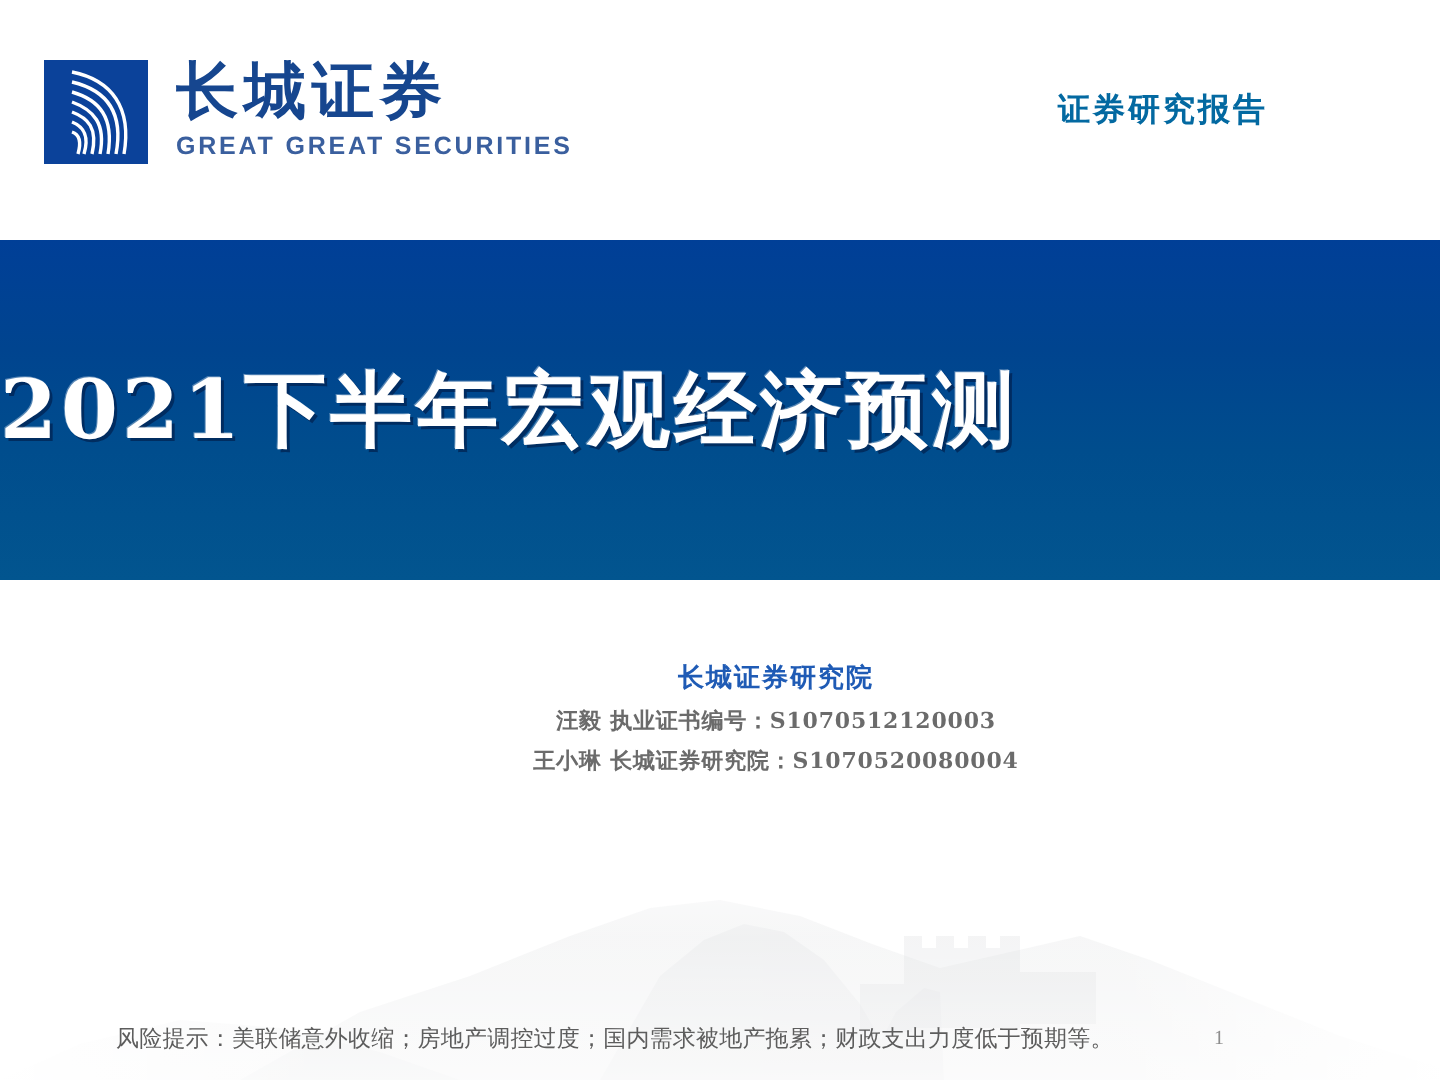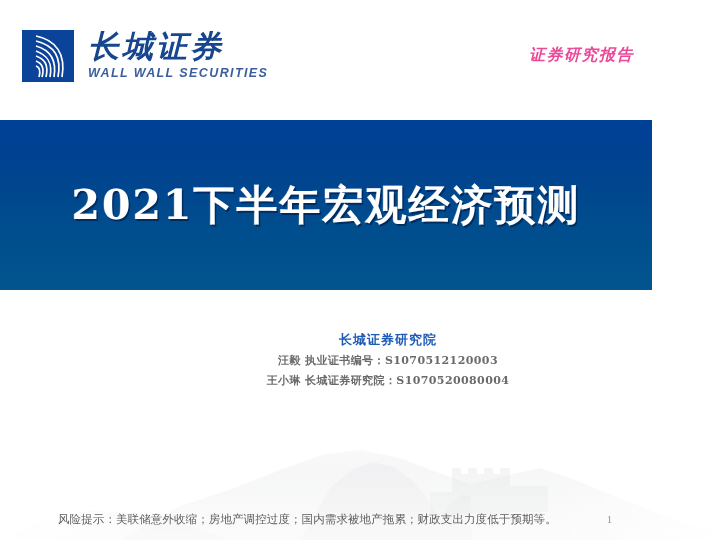--- a/index.html
+++ b/index.html
@@ -24,21 +24,20 @@
     overflow: hidden;
   }
 
   
   .header {
     position: absolute;
     left: 0;
     top: 0;
     width: 680px;
     height: 120px;
-    font-style: italic;
   }
 
   .brand {
     position: absolute;
     left: 22px;
     top: 30px;
     display: flex;
     align-items: flex-start;
   }
 
@@ -76,36 +75,35 @@
     white-space: nowrap;
   }
 
   .header-right {
     position: absolute;
     right: 46px;
     top: 45px;
     font-family: "DejaVu Serif", "Liberation Serif", serif;
     font-size: 16px;
     font-weight: bold;
-    color: #ec4899;
+    color: #0369a1;
     letter-spacing: 1.5px;
     white-space: nowrap;
   }
 
   
   .title-banner {
     position: absolute;
     left: 0;
     top: 120px;
-    width: 652px;
+    width: 720px;
     height: 170px;
     background: linear-gradient(180deg, #003f97 0%, #00448f 32%, #004d8d 62%, #02558f 100%);
     display: flex;
     align-items: center;
-    justify-content: center;
   }
 
   .title-text {
     font-family: "DejaVu Serif", "Liberation Serif", serif;
     font-size: 41px;
     font-weight: bold;
     color: #ffffff;
     letter-spacing: 2px;
     white-space: nowrap;
     text-shadow: 1.5px 1.5px 0 rgba(0,20,60,0.55), -0.5px -0.5px 0 rgba(255,255,255,0.35);
@@ -209,21 +207,21 @@
             <path d="M14 26 C 22 29, 27 34, 24 47"></path>
             <path d="M14 31 C 19 33, 23 37, 20 47"></path>
             <path d="M14 36 C 17 37, 19 40, 17 47"></path>
           </g>
           <path d="M14 4 L14 48" stroke="#ffffff" stroke-width="0" fill="none"></path>
           <rect x="0" y="0" width="13" height="52" fill="#0b429a"></rect>
         </svg>
       </div>
       <div class="brand-text">
         <div class="brand-cn">长城证券</div>
-        <div class="brand-en">WALL WALL SECURITIES</div>
+        <div class="brand-en">GREAT GREAT SECURITIES</div>
       </div>
     </div>
 
     <div class="header-right">证券研究报告</div>
   </div>
 
   <div class="title-banner">
     <div class="title-text">2021下半年宏观经济预测</div>
   </div>
 

